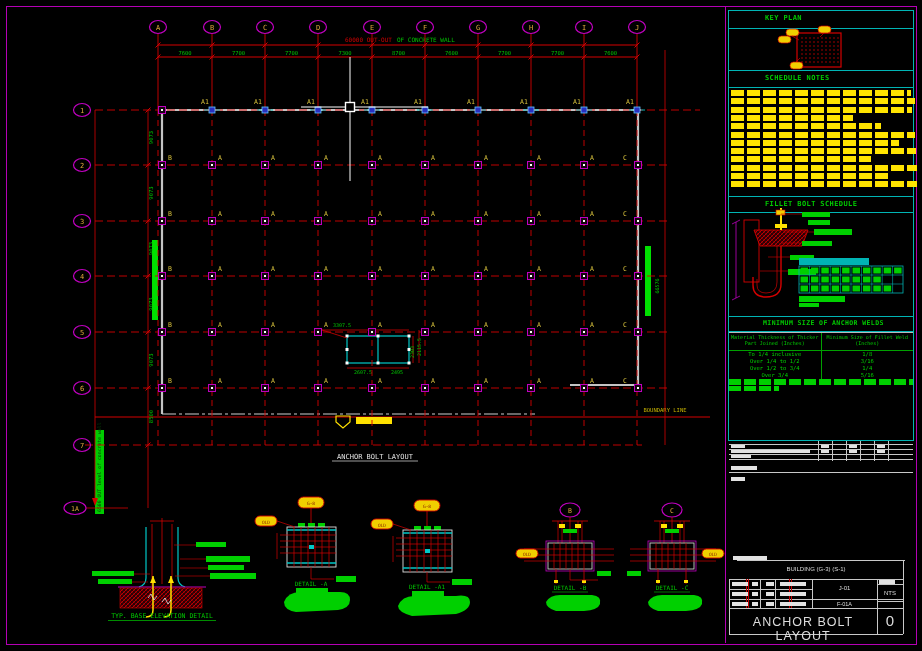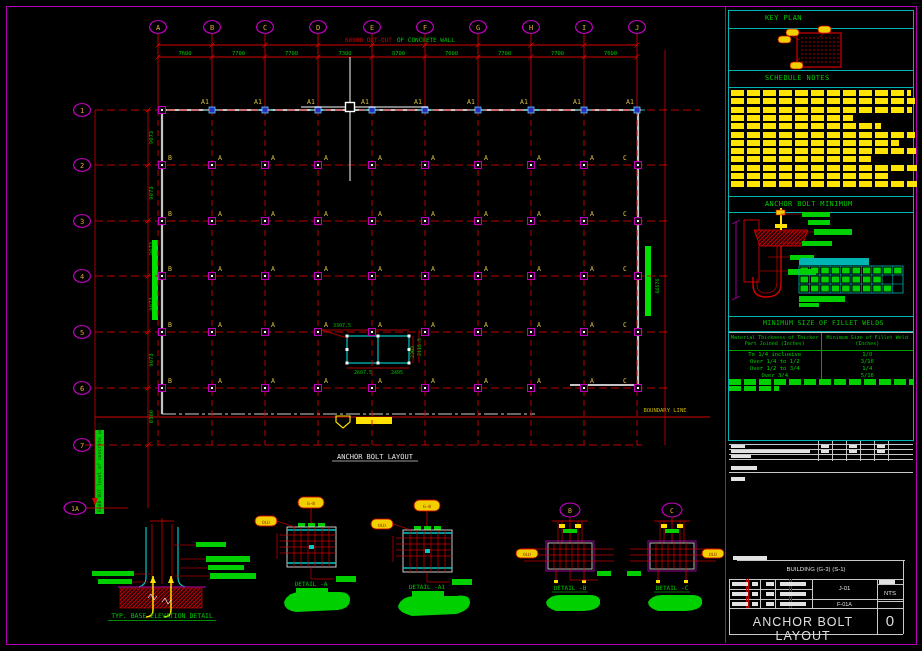--- a/index.html
+++ b/index.html
@@ -7,21 +7,21 @@
          font-family:"DejaVu Sans Mono",monospace;}
   .border-outer{position:absolute;left:6px;top:6px;width:909px;height:637px;
                 border:1px solid #b400b4;}
   .vmag{position:absolute;width:0;border-left:1px solid #b400b4;}
   .chl{position:absolute;height:0;border-top:1px solid #00b4b4;}
   .cvl{position:absolute;width:0;border-left:1px solid #00b4b4;}
   .wl{position:absolute;height:0;border-top:1px solid #c8c8c8;}
   .wvl{position:absolute;width:0;border-left:1px solid #c8c8c8;}
   .rvl{position:absolute;width:0;border-left:1px solid #c00000;}
   .blob{position:absolute;background:#e2e2e2;}
-  .sec-h{position:absolute;color:#00c800;font-size:7px;font-weight:normal;letter-spacing:.4px;padding-left:32px;}
+  .sec-h{position:absolute;color:#00c800;font-size:7px;font-weight:bold;letter-spacing:.4px;padding-left:32px;}
   .note-bar{position:absolute;height:6px;
             background:repeating-linear-gradient(90deg,#ffe400 0 13px,#000 13px 16px);}
   .gbar{position:absolute;background:repeating-linear-gradient(90deg,#00d000 0 12px,#000 12px 15px);}
   .wtable{position:absolute;left:729px;top:332px;width:184px;height:46px;
           border-top:1px solid #b8b8b8;border-bottom:1px solid #b8b8b8;
           color:#00d000;text-align:center;}
   .whead{display:flex;height:17px;border-bottom:1px solid #00a000;font-size:5px;line-height:5.5px;}
   .whead>div{width:50%;padding-top:2px;}
   .whead>div:first-child{border-right:1px solid #00a000;}
   .wrow{display:flex;height:7px;font-size:5.5px;line-height:7px;}
@@ -44,25 +44,25 @@
   <div class="chl" style="left:728px;top:10px;width:186px;"></div>
   <div class="sec-h" style="left:733px;top:14px;">KEY PLAN</div>
   <div class="chl" style="left:728px;top:28px;width:186px;"></div>
   <div class="chl" style="left:728px;top:70px;width:186px;"></div>
 
   <div class="sec-h" style="left:733px;top:74px;">SCHEDULE NOTES</div>
   <div class="chl" style="left:728px;top:87px;width:186px;"></div>
   <div id="notes"></div>
 
   <div class="chl" style="left:728px;top:196px;width:186px;"></div>
-  <div class="sec-h" style="left:733px;top:200px;">ANCHOR BOLT MINIMUM</div>
+  <div class="sec-h" style="left:733px;top:200px;">FILLET BOLT SCHEDULE</div>
   <div class="chl" style="left:728px;top:212px;width:186px;"></div>
 
   <div class="chl" style="left:728px;top:316px;width:186px;"></div>
-  <div class="sec-h" style="left:731px;top:319px;font-size:6.5px;">MINIMUM SIZE OF FILLET WELDS</div>
+  <div class="sec-h" style="left:731px;top:319px;font-size:6.5px;">MINIMUM SIZE OF ANCHOR WELDS</div>
   <div class="chl" style="left:728px;top:331px;width:186px;"></div>
 
   <div class="wtable">
     <div class="whead">
       <div>Material Thickness of Thicker Part Joined (Inches)</div>
       <div>Minimum Size of Fillet Weld (Inches)</div>
     </div>
     <div id="wbody">
         <div class="wrow">
           <div>To 1/4 inclusive</div>

